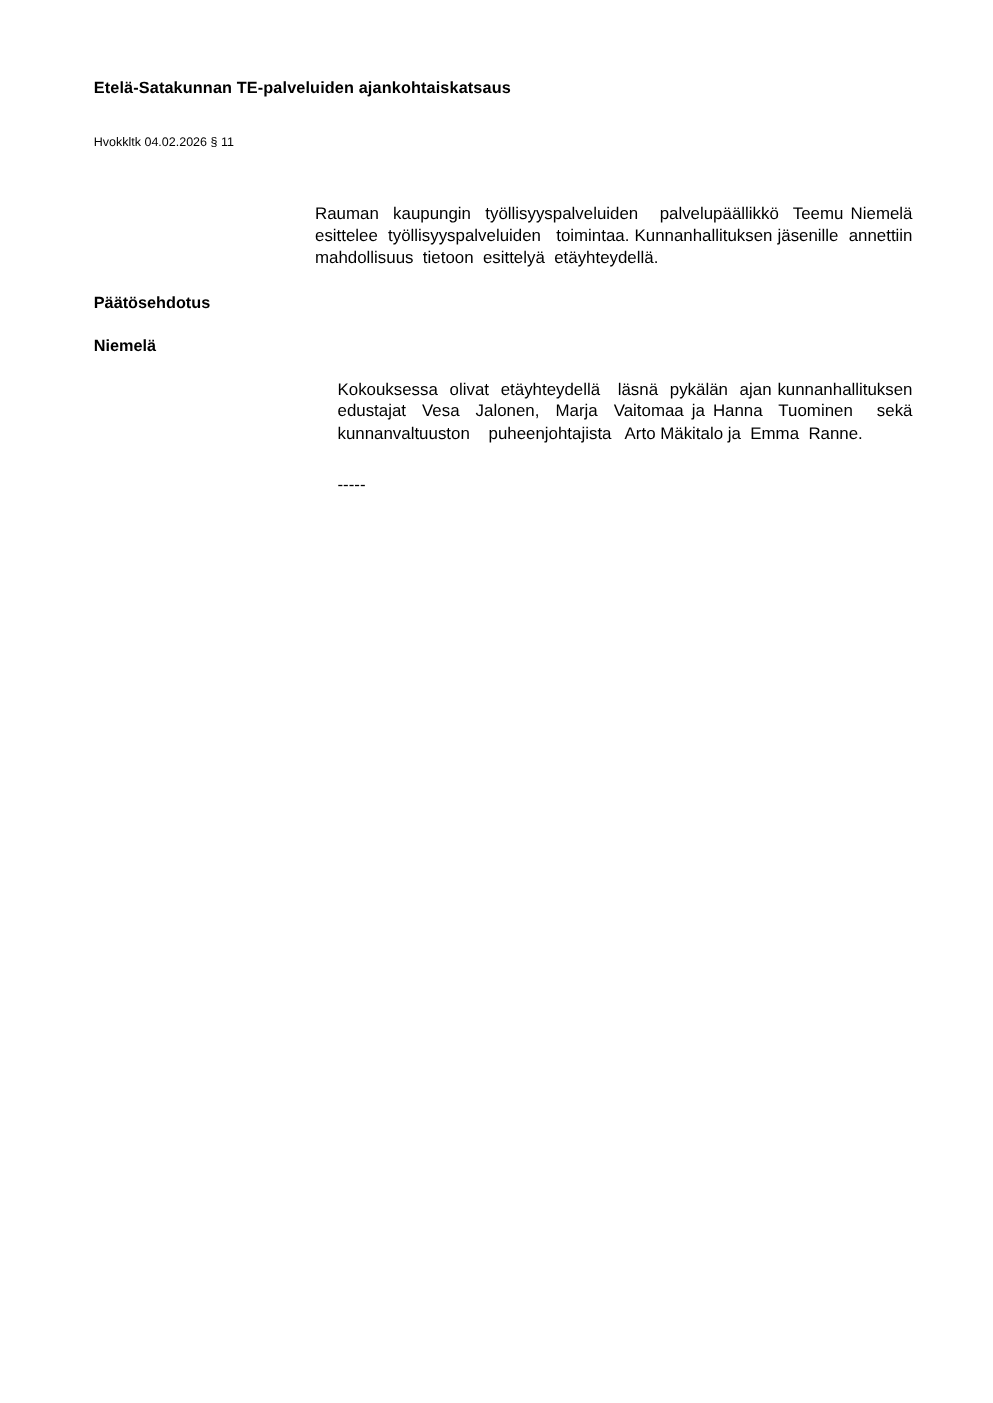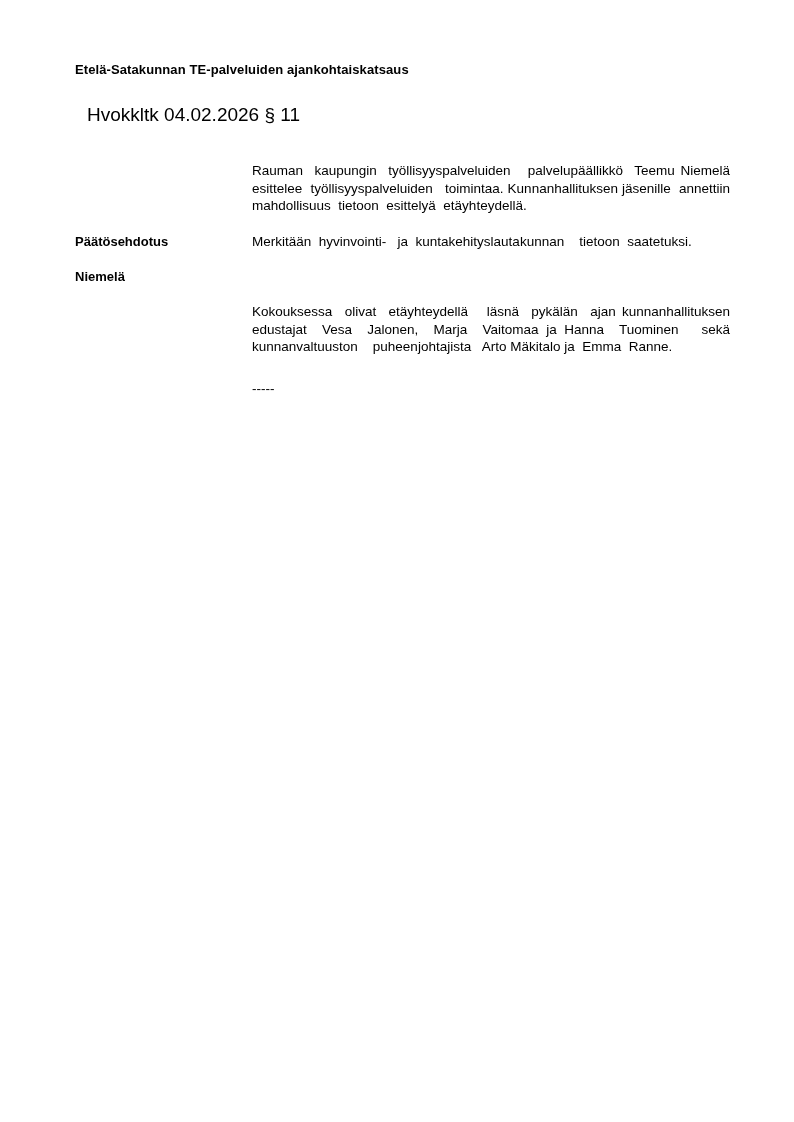--- a/index.html
+++ b/index.html
@@ -22,35 +22,36 @@
     padding: 62px 56px 0 75px;
   }
   .doc-title {
     font-size: 13px;
     font-weight: bold;
     letter-spacing: 0.1px;
     margin: 0 0 0 0;
     line-height: 16px;
   }
   .meeting-ref {
-    font-size: 19px;
+    font-size: 10px;
     font-weight: normal;
-    margin: 29px 0 0 12px;
+    margin: 29px 0 0 0;
     line-height: 16px;
   }
   .body-block {
     margin-top: 39px;
   }
   .row {
     display: flex;
     align-items: flex-start;
     margin-bottom: 0;
   }
   .row + .row {
     margin-top: 18px;
+    gap: 18px;
   }
   .label {
     width: 177px;
     flex: 0 0 177px;
     font-size: 13px;
     font-weight: bold;
     line-height: 17px;
     padding-top: 0;
   }
   .content {
@@ -89,23 +90,20 @@
 
     <div class="row">
       <div class="label"></div>
       <div class="content">
         <p class="nowrap-tight">Rauman  kaupungin  työllisyyspalveluiden   palvelupäällikkö  Teemu Niemelä  esittelee  työllisyyspalveluiden   toimintaa. Kunnanhallituksen jäsenille  annettiin  mahdollisuus  tietoon  esittelyä  etäyhteydellä.</p>
       </div>
     </div>
 
     <div class="row">
       <div class="label">Päätösehdotus</div>
-      <div class="content">
-        <p class="nowrap-tight">Merkitään  hyvinvointi-   ja  kuntakehityslautakunnan    tietoon  saatetuksi.</p>
-      </div>
     </div>
 
     <div class="row">
       <div class="label">Niemelä</div>
     </div>
 
     <div class="row spacer-row">
       <div class="label"></div>
       <div class="content">
         <p class="nowrap-tight">Kokouksessa  olivat  etäyhteydellä   läsnä  pykälän  ajan kunnanhallituksen    edustajat  Vesa  Jalonen,  Marja  Vaitomaa ja Hanna  Tuominen   sekä kunnanvaltuuston    puheenjohtajista   Arto Mäkitalo ja  Emma  Ranne.</p>

